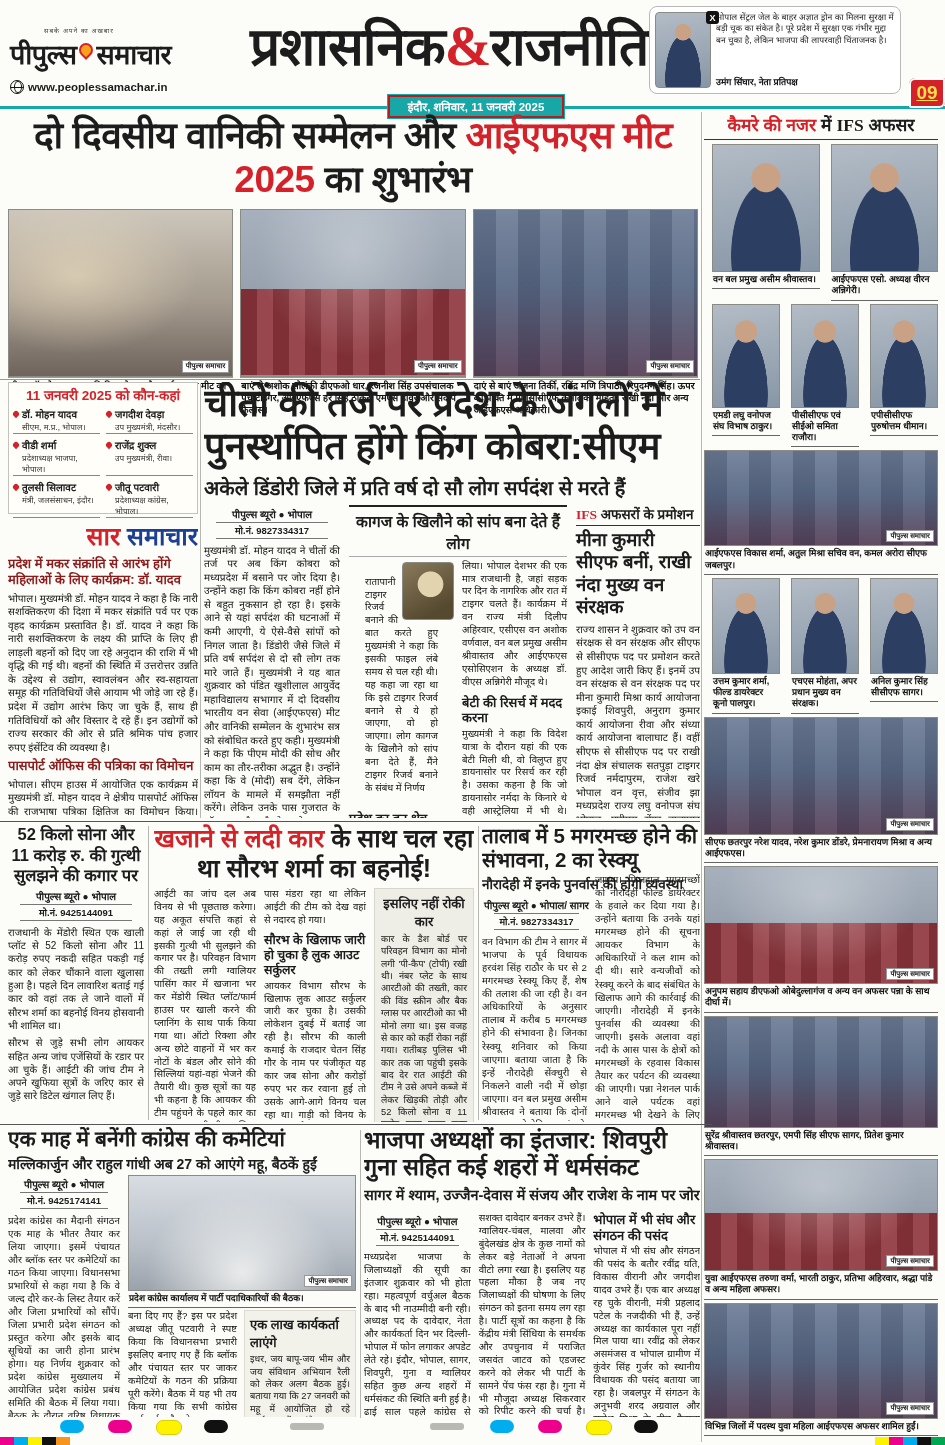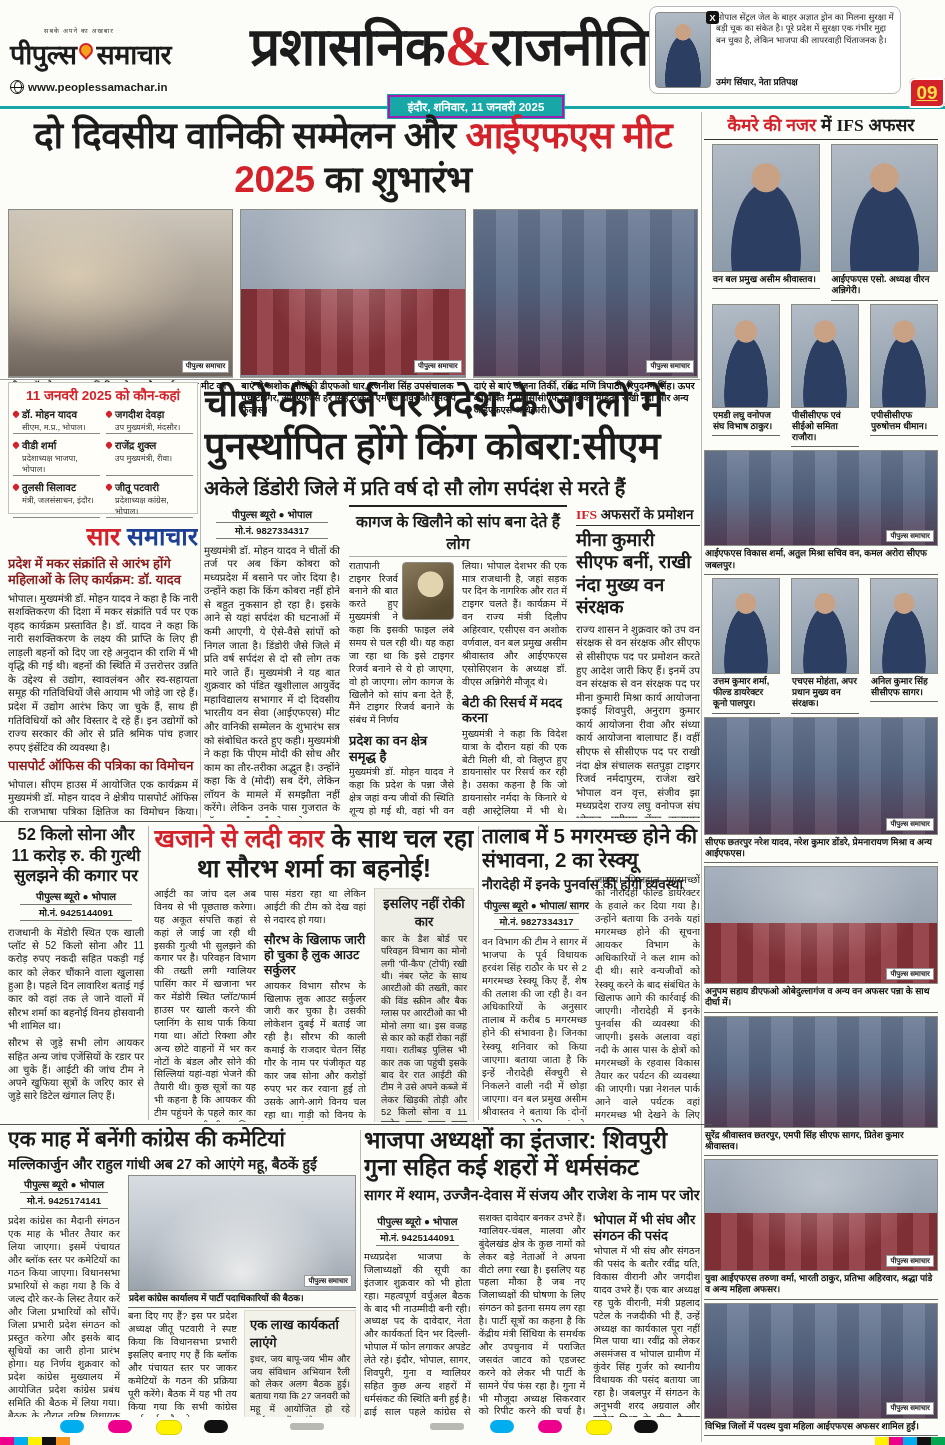--- a/index.html
+++ b/index.html
@@ -30,21 +30,21 @@
            font-size:9px;font-weight:bold;display:flex;align-items:center;justify-content:center;border-radius:3px;}
   .q-body{display:flex;flex-direction:column;justify-content:space-between;}
   .q-text{font-size:8.6px;line-height:1.32;color:#222;}
   .q-attr{font-size:9px;font-weight:bold;color:#111;}
   .page-num{position:absolute;right:0px;top:78px;width:36px;height:30px;background:#d3222a;color:#fde047;
             font-weight:900;font-size:19px;display:flex;align-items:center;justify-content:center;
             border-radius:6px 2px 6px 2px;box-shadow:0 0 0 2px #fff inset;text-decoration:underline;}
   .head-rule{position:absolute;top:106px;left:0;width:945px;height:3px;background:#18a7a7;}
   .date-pill{position:absolute;top:95px;left:388px;width:176px;height:23px;background:#18a7a7;color:#fff;
              font-size:11.5px;font-weight:bold;display:flex;align-items:center;justify-content:center;
-             border:2px solid #a21caf;box-shadow:0 0 0 1px #18a7a7;box-sizing:border-box;}
+             border:2px solid #b91c1c;box-shadow:0 0 0 1px #18a7a7;box-sizing:border-box;}
 
   
   .photo{position:relative;background:#9aa4b0;border:1px solid #8b8b86;box-sizing:border-box;}
   .ph-conf{background:
       radial-gradient(ellipse at 50% 25%, rgba(255,255,255,.30), transparent 60%),
       repeating-linear-gradient(90deg,#7e2f35 0 16px,#99474e 16px 32px),
       linear-gradient(180deg,#a7b1bd 0%,#87919f 100%);
       background-size:100% 100%,100% 52%,100% 100%;
       background-position:0 0,0 100%,0 0;background-repeat:no-repeat;}
   .ph-group{background:
@@ -298,21 +298,21 @@
       <div class="cc1">
         <div class="byline">पीपुल्स ब्यूरो ● भोपाल</div>
         <div class="phone">मो.नं. 9827334317</div>
         <p class="body-txt" style="margin:0;">मुख्यमंत्री डॉ. मोहन यादव ने चीतों की तर्ज पर अब किंग कोबरा को मध्यप्रदेश में बसाने पर जोर दिया है। उन्होंने कहा कि किंग कोबरा नहीं होने से बहुत नुकसान हो रहा है। इसके आने से यहां सर्पदंश की घटनाओं में कमी आएगी, ये ऐसे-वैसे सांपों को निगल जाता है। डिंडोरी जैसे जिले में प्रति वर्ष सर्पदंश से दो सौ लोग तक मारे जाते हैं। मुख्यमंत्री ने यह बात शुक्रवार को पंडित खुशीलाल आयुर्वेद महाविद्यालय सभागार में दो दिवसीय भारतीय वन सेवा (आईएफएस) मीट और वानिकी सम्मेलन के शुभारंभ सत्र को संबोधित करते हुए कही। मुख्यमंत्री ने कहा कि पीएम मोदी की सोच और काम का तौर-तरीका अद्भुत है। उन्होंने कहा कि वे (मोदी) सब देंगे, लेकिन लॉयन के मामले में समझौता नहीं करेंगे। लेकिन उनके पास गुजरात के लॉयन का गौरव है तो हमारे पास पन्ना का गौरव है।</p>
       </div>
       <div class="cmid">
         <div class="box-head">कागज के खिलौने को सांप बना देते हैं लोग</div>
         <div class="mid-cols">
           <div class="mid-col">
             <div class="photo ph-snake snake"></div>
-            <p class="body-txt" style="margin:0;">रातापानी टाइगर रिजर्व बनाने की बात करते हुए मुख्यमंत्री ने कहा कि इसकी फाइल लंबे समय से चल रही थी। यह कहा जा रहा था कि इसे टाइगर रिजर्व बनाने से ये हो जाएगा, वो हो जाएगा। लोग कागज के खिलौने को सांप बना देते हैं, मैंने टाइगर रिजर्व बनाने के संबंध में निर्णय</p>
+            <p class="body-txt" style="margin:16px;">रातापानी टाइगर रिजर्व बनाने की बात करते हुए मुख्यमंत्री ने कहा कि इसकी फाइल लंबे समय से चल रही थी। यह कहा जा रहा था कि इसे टाइगर रिजर्व बनाने से ये हो जाएगा, वो हो जाएगा। लोग कागज के खिलौने को सांप बना देते हैं, मैंने टाइगर रिजर्व बनाने के संबंध में निर्णय</p>
             <div class="sub-h">प्रदेश का वन क्षेत्र समृद्ध है</div>
             <p class="body-txt" style="margin:0;font-size:9.7px;">मुख्यमंत्री डॉ. मोहन यादव ने कहा कि प्रदेश के पन्ना जैसे क्षेत्र जहां वन्य जीवों की स्थिति शून्य हो गई थी, वहां भी वन अधिकारियों के प्रयासों के परिणामस्वरूप वन्य जीवों की गतिविधियां पुनः आरंभ हुईं, यह अपनी सेवा के प्रति उनकी प्रतिबद्धता का प्रतीक है और वे बधाई के पात्र हैं। वर्तमान में प्रदेश के पास हीरा है, चीता है और अब तो गजराज भी मध्यप्रदेश का रुख कर रहे हैं। प्रदेश का वन क्षेत्र समृद्ध है। वर्ष 2003 से 2021 के मध्य वन क्षेत्र में 1,063 वर्ग किलोमीटर की वृद्धि हुई है।</p>
           </div>
           <div class="mid-col">
             <p class="body-txt" style="margin:0;">लिया। भोपाल देशभर की एक मात्र राजधानी है, जहां सड़क पर दिन के नागरिक और रात में टाइगर चलते हैं। कार्यक्रम में वन राज्य मंत्री दिलीप अहिरवार, एसीएस वन अशोक वर्णवाल, वन बल प्रमुख असीम श्रीवास्तव और आईएफएस एसोसिएशन के अध्यक्ष डॉ. वीएस अन्निगेरी मौजूद थे।</p>
             <div class="sub-h">बेटी की रिसर्च में मदद करना</div>
             <p class="body-txt" style="margin:0;font-size:9.7px;">मुख्यमंत्री ने कहा कि विदेश यात्रा के दौरान यहां की एक बेटी मिली थी, वो विलुप्त हुए डायनासोर पर रिसर्च कर रही है। उसका कहना है कि जो डायनासोर नर्मदा के किनारे थे वही आस्ट्रेलिया में भी थे। उनका कहना था कि वन विभाग वाले यहां रिसर्च में अड़ंगा लगाते हैं। मैंने उसे आश्वासन दिया है कि अब कोई दिक्कत नहीं होगी, तो आप लोग उस बेटी की मदद करना। सीएम ने कार्यक्रम में आधा घंटे से अधिक समय दिया।</p>
           </div>
         </div>
       </div>

